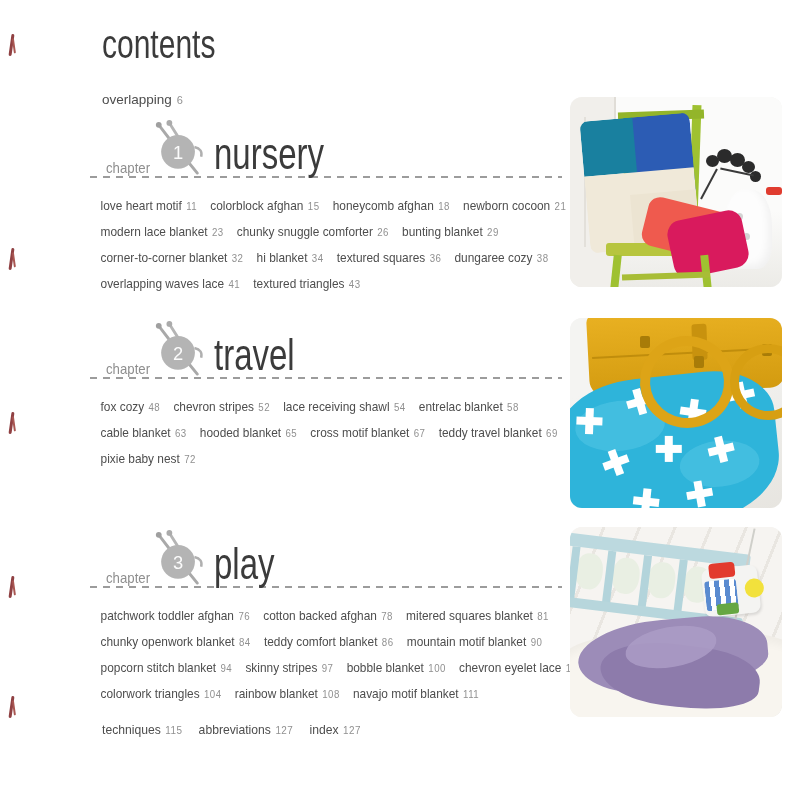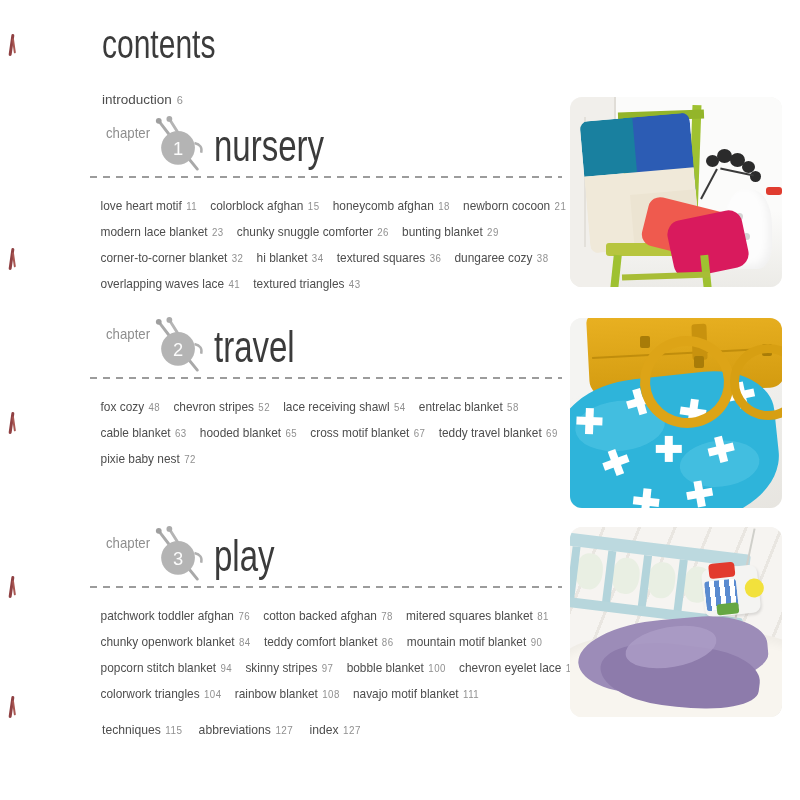--- a/index.html
+++ b/index.html
@@ -13,21 +13,21 @@
           background:#9b3a35;border-radius:2px;transform:rotate(-16deg);}
 
   
   .contents-title{position:absolute;left:102px;top:22px;font-size:40px;color:#3b3b3b;
           transform:scaleX(.75);transform-origin:0 0;white-space:nowrap;}
   .intro-row{position:absolute;left:102px;top:92px;font-size:13.5px;white-space:nowrap;}
 
   
   .section{position:absolute;left:90px;width:472px;}
   .sec1{top:124px;} .sec2{top:325px;} .sec3{top:534px;}
-  .chap-head{display:flex;align-items:flex-start;height:52px;padding-left:10px;}
+  .chap-head{display:flex;align-items:flex-end;height:52px;padding-left:10px;}
   .chap-prefix{font-size:15px;color:#8e8e8e;white-space:nowrap;transform:scaleX(.88);
           transform-origin:100% 50%;}
   .yarn{width:54px;height:56px;margin:-8px 8px 0 2px;flex:0 0 auto;}
   .yarn text{font-family:"Liberation Sans",sans-serif;font-size:19px;fill:#fbfbfb;}
   .chap-title{font-size:44px;color:#3b3b3b;transform:scaleX(.75);transform-origin:0 55%;
           white-space:nowrap;line-height:1;}
   .divider{height:2px;background:repeating-linear-gradient(90deg,#9c9c9c 0 7px,transparent 7px 13px);}
 
   .rows{padding:15px 0 0 12px;font-size:13.5px;line-height:26px;white-space:nowrap;
         width:114%;transform:scaleX(.88);transform-origin:0 0;}
@@ -144,21 +144,21 @@
 
   <div class="stitch" style="top:34px"></div>
   <div class="stitch" style="top:248px"></div>
   <div class="stitch" style="top:412px"></div>
   <div class="stitch" style="top:576px"></div>
   <div class="stitch" style="top:696px"></div>
 
   <div class="contents-title">contents</div>
 
   <div class="intro-row">
-    <span class="entry-label">introduction</span><span class="entry-page">6</span>
+    <span class="entry-label">overlapping</span><span class="entry-page">6</span>
   </div>
 
   <div class="section sec1">
     <div class="chap-head">
       <span class="chap-prefix">chapter</span>
       <svg class="yarn" viewBox="0 0 56 58">
         <line x1="20" y1="22" x2="7" y2="5" stroke="#a9a9a9" stroke-width="3" stroke-linecap="round"></line>
         <circle cx="7" cy="5" r="3" fill="#9f9f9f"></circle>
         <line x1="28" y1="19" x2="18" y2="3" stroke="#b5b5b5" stroke-width="3" stroke-linecap="round"></line>
         <circle cx="18" cy="3" r="3" fill="#ababab"></circle>

